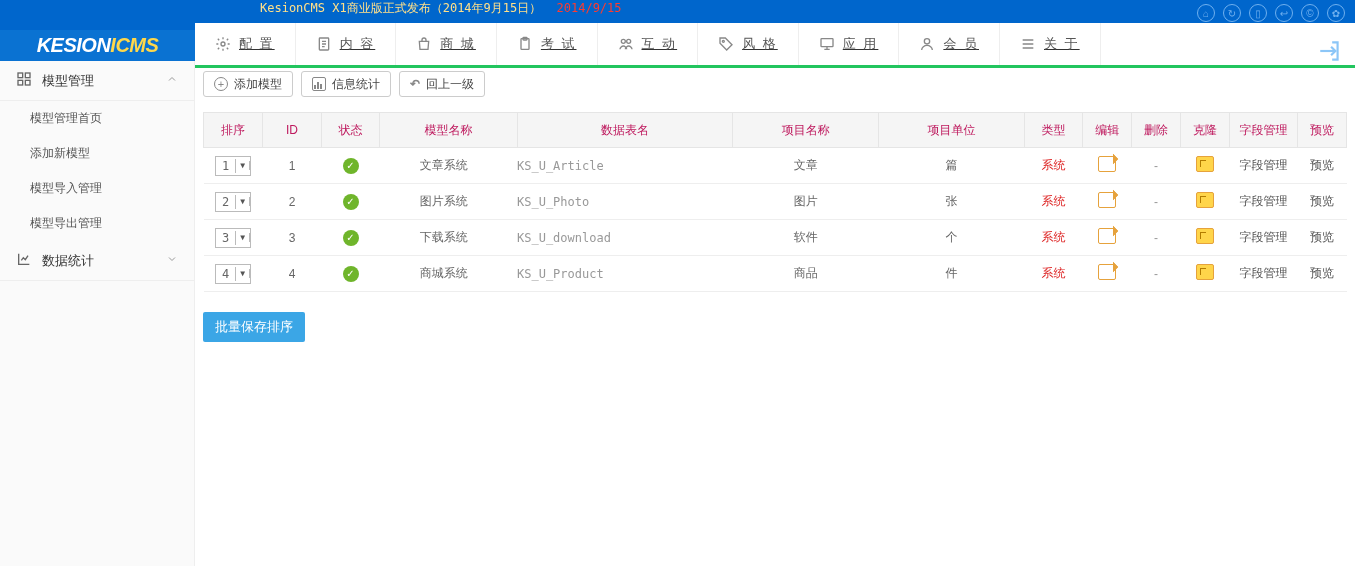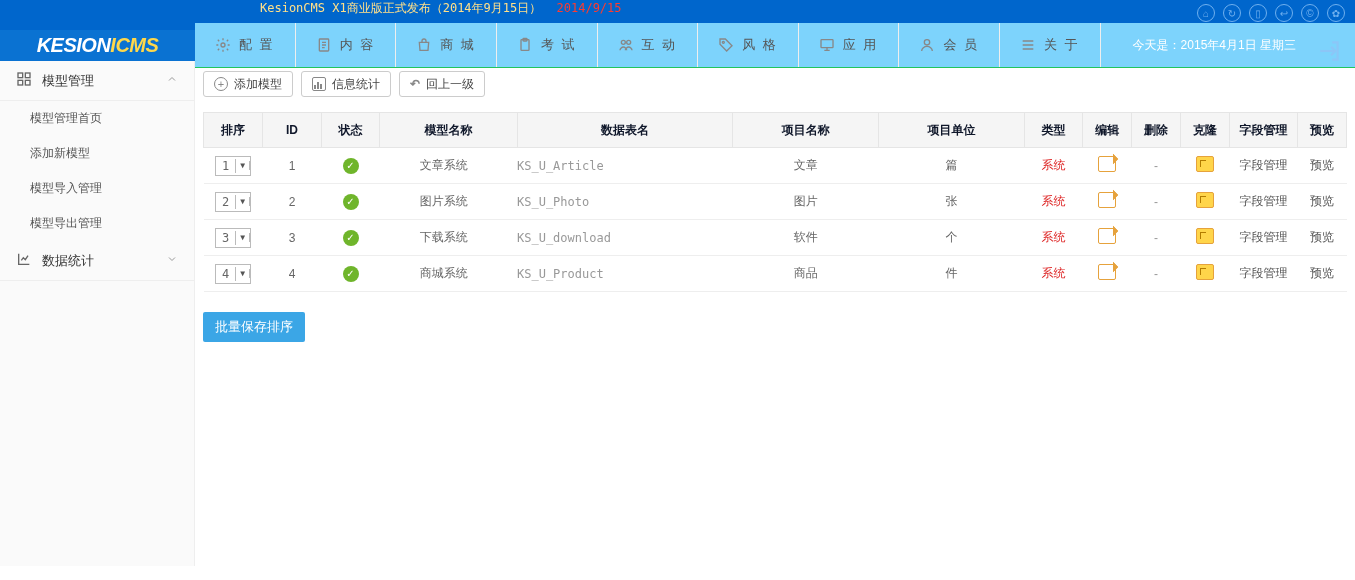--- a/index.html
+++ b/index.html
@@ -9,21 +9,21 @@
 .topbar { height:30px; background:#0066cc; color:#fff; position:relative; display:flex; align-items:flex-start; padding-left:260px; }
 .topbar .announce { color:#ffe08a; font-family:"SimSun",monospace; }
 .topbar .announce .date-red { color:#ff3b2e; margin-left:8px; }
 .topbar .top-icons { position:absolute; right:10px; top:4px; display:flex; gap:8px; }
 .circle-icon { width:18px; height:18px; border:1.5px solid #6fb0ef; border-radius:50%; display:flex; align-items:center; justify-content:center; color:#6fb0ef; font-size:10px; cursor:pointer; }
 
 
 .mainbar { height:31px; background:#0a72d2; display:flex; align-items:center; position:relative; }
 .logo { width:195px; display:flex; align-items:center; justify-content:center; font-weight:bold; font-style:italic; font-size:20px; letter-spacing:-0.5px; }
 .logo .k { color:#fff; } .logo .i { color:#ffd84a; }
-.tabstrip { flex:1; background:#7dd3fc; height:45px; display:flex; border-bottom:1px solid #22c55e; }
+.tabstrip { flex:1; background:#ffffff; height:45px; display:flex; border-bottom:3px solid #22c55e;text-decoration:underline; }
 .tab { display:flex; align-items:center; gap:8px; padding:0 20px; border-right:1px solid #eee; color:#555; cursor:pointer; font-size:13px; letter-spacing:2px; }
 .tab.active { border-bottom:2px solid #09f; background:#fafafa; }
 .tab .ico { width:16px; height:16px; display:inline-block; }
 .today { position:absolute; right:59px; color:#fff; font-size:12px; }
 .exit { position:absolute; right:12px; top:8px; width:26px; height:26px; cursor:pointer; }
 .exit svg { stroke:#8cc6f7; }
 
 
 .wrap { display:flex; height:505px; }
 .sidebar { width:195px; background:#fafafa; border-right:1px solid #eee; }
@@ -35,21 +35,21 @@
 
 .content { flex:1; padding:10px 8px; position:relative; }
 .toolbar { display:flex; gap:8px; margin-bottom:15px; }
 .btn { border:1px solid #ccc; background:#fff; border-radius:3px; height:26px; padding:0 10px; display:flex; align-items:center; gap:6px; cursor:pointer; color:#444; font-size:12px; }
 .btn .ico-plus { width:14px; height:14px; border:1.5px solid #888; border-radius:50%; display:flex; align-items:center; justify-content:center; font-size:11px; line-height:1; color:#888; }
 .btn .ico-stat { width:14px; height:14px; border:1px solid #888; border-radius:2px; display:flex; align-items:flex-end; gap:1px; padding:1px; }
 .btn .ico-stat i { width:2px; background:#888; display:block; }
 .btn .ico-back { font-weight:bold; color:#888; }
 
 table { width:100%; border-collapse:collapse; }
-th { background:#f5f5f5; border:1px solid #e5e5e5; height:35px; font-weight:bold; color:#0f172a; font-size:12px; }
+th { background:#f5f5f5; border:1px solid #e5e5e5; height:35px; font-weight:normal; color:#be185d; font-size:12px; }
 td { border-bottom:1px solid #eee; height:36px; text-align:center; font-size:12px; color:#666; }
 .sort-ctl { border:1px solid #bbb; background:#fff; height:20px; display:inline-flex; align-items:center; }
 .sort-ctl span { padding:0 6px; border-right:1px solid #bbb; font-family:monospace; }
 .sort-ctl .drop { width:14px; display:flex; align-items:center; justify-content:center; cursor:pointer; font-size:8px; color:#555; }
 .status-dot { width:16px; height:16px; background:#6fb52b; border-radius:50%; display:inline-flex; align-items:center; justify-content:center; color:#fff; font-size:10px; }
 .type-sys { color:#d22; }
 .tbl-name { text-align:left; padding-left:0; color:#999; font-family:"SimSun",monospace; }
 .model-name { text-align:left; padding-left:40px; }
 .link { color:#555; cursor:pointer; }
 .edit-ico, .clone-ico { width:18px; height:16px; display:inline-block; border-radius:2px; position:relative; cursor:pointer; }

